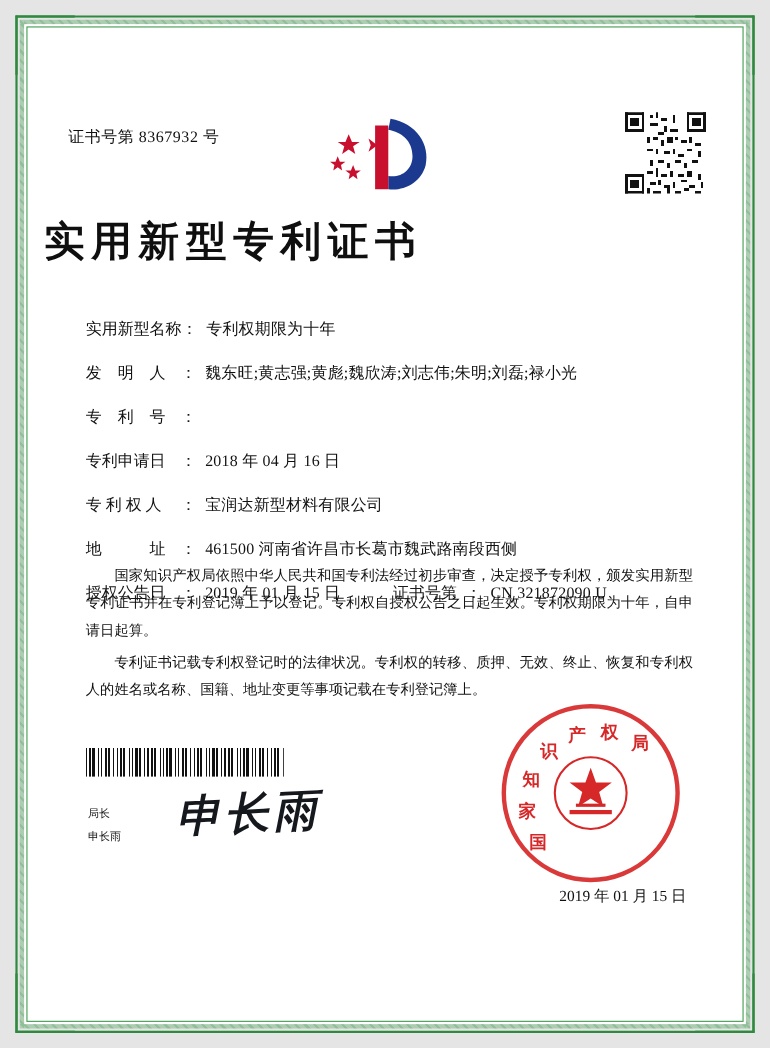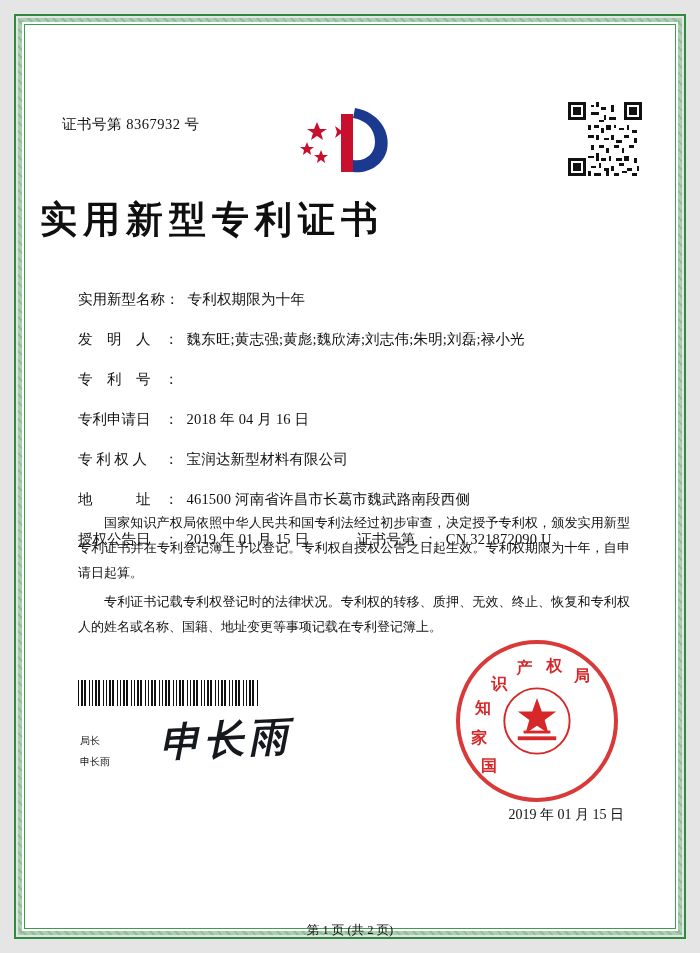--- a/index.html
+++ b/index.html
@@ -415,14 +415,13 @@
         <polygon points="50,26 55,40 70,40 58,49 62,63 50,55 38,63 42,49 30,40 45,40" fill="#d62828"></polygon>
         <rect x="30" y="66" width="40" height="4" fill="#d62828"></rect>
         <rect x="36" y="60" width="28" height="3" fill="#d62828"></rect>
       </svg>
     </div>
 
     <div class="seal-date">2019 年 01 月 15 日</div>
 
   </div>
 
-  <div class="footer">第 1 页 (共 2 页)</div>
 </div>
 
 </body></html>

